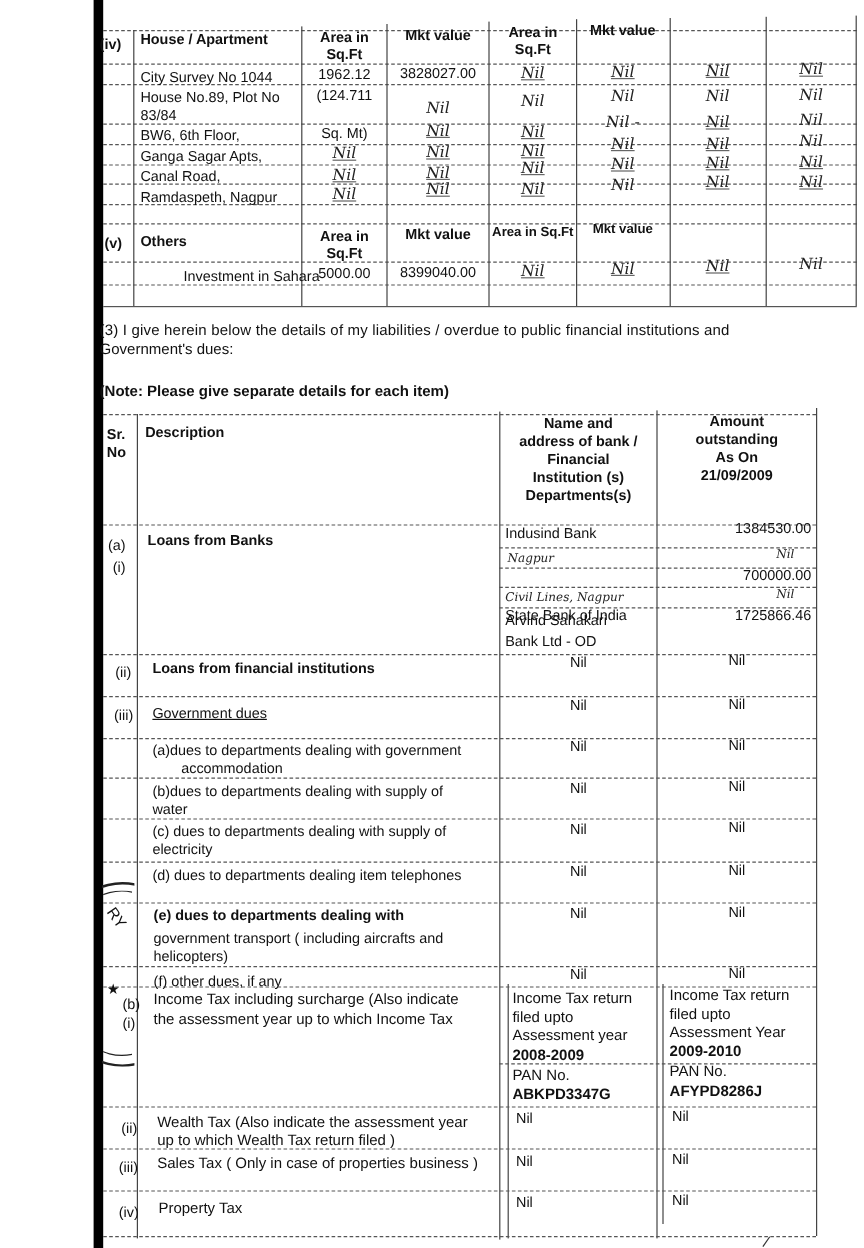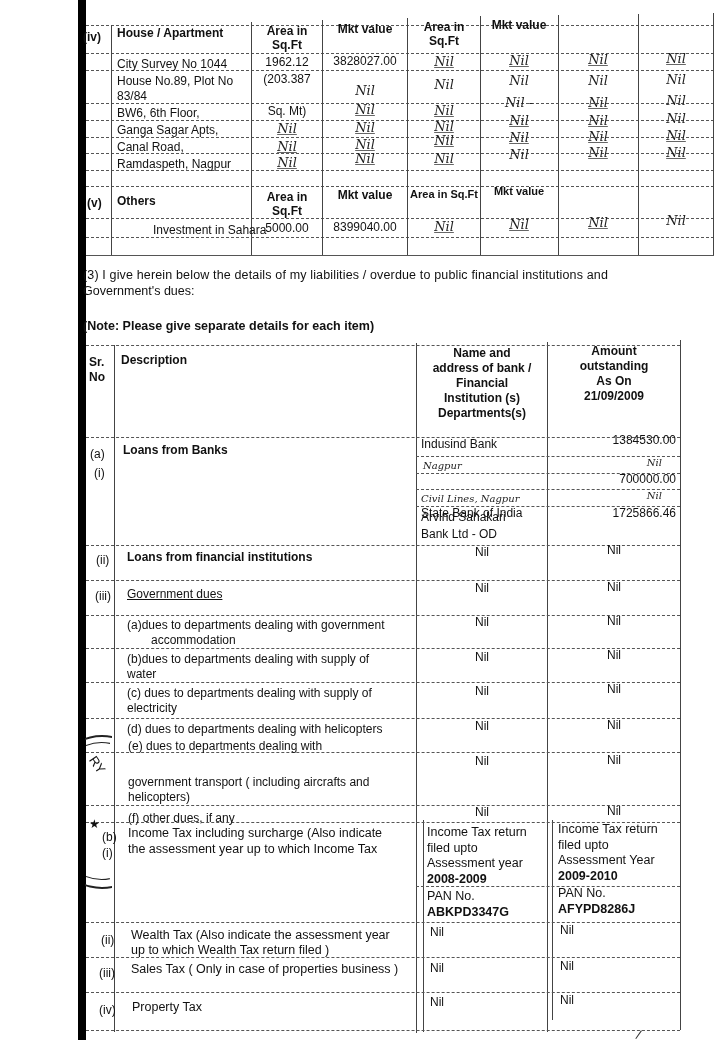--- a/index.html
+++ b/index.html
@@ -57,21 +57,21 @@
   <span class="t" style="left:117px;top:57px;">City Survey No 1044</span>
   <span class="t c" style="left:254px;top:55px;width:66px;">1962.12</span>
   <span class="t c" style="left:324px;top:54px;width:82px;">3828027.00</span>
   <span class="t c hw" style="left:409px;top:55px;width:70px;">Nil</span>
   <span class="t c hw" style="left:482px;top:54px;width:74px;">Nil</span>
   <span class="t c hw" style="left:560px;top:53px;width:76px;">Nil</span>
   <span class="t c hw" style="left:640px;top:52px;width:72px;">Nil</span>
 
   <span class="t" style="left:117px;top:74px;">House No.89, Plot No</span>
   <span class="t" style="left:117px;top:89px;">83/84</span>
-  <span class="t c" style="left:254px;top:72px;width:66px;">(203.387</span>
+  <span class="t c" style="left:254px;top:72px;width:66px;">(124.711</span>
   <span class="t c hw" style="left:324px;top:84px;width:82px;text-decoration:none;">Nil</span>
   <span class="t c hw" style="left:409px;top:78px;width:70px;text-decoration:none;">Nil</span>
   <span class="t c hw" style="left:482px;top:74px;width:74px;text-decoration:none;">Nil</span>
   <span class="t c hw" style="left:560px;top:74px;width:76px;text-decoration:none;">Nil</span>
   <span class="t c hw" style="left:640px;top:73px;width:72px;text-decoration:none;">Nil</span>
 
   <span class="t" style="left:117px;top:106px;">BW6, 6th Floor,</span>
   <span class="t c" style="left:254px;top:104px;width:66px;">Sq. Mt)</span>
   <span class="t c hw" style="left:324px;top:103px;width:82px;">Nil</span>
   <span class="t c hw" style="left:409px;top:104px;width:70px;">Nil</span>
@@ -206,25 +206,25 @@
   <span class="t" style="left:127px;top:652px;">(b)dues to departments dealing with supply of</span>
   <span class="t" style="left:127px;top:667px;">water</span>
   <span class="t c" style="left:418px;top:650px;width:128px;">Nil</span>
   <span class="t c" style="left:549px;top:648px;width:130px;">Nil</span>
 
   <span class="t" style="left:127px;top:686px;">(c) dues to departments dealing with supply of</span>
   <span class="t" style="left:127px;top:701px;">electricity</span>
   <span class="t c" style="left:418px;top:684px;width:128px;">Nil</span>
   <span class="t c" style="left:549px;top:682px;width:130px;">Nil</span>
 
-  <span class="t" style="left:127px;top:722px;">(d) dues to departments dealing with helicopters</span>
+  <span class="t" style="left:127px;top:722px;">(d) dues to departments dealing item telephones</span>
   <span class="t c" style="left:418px;top:719px;width:128px;">Nil</span>
   <span class="t c" style="left:549px;top:718px;width:130px;">Nil</span>
 
-  <span class="t" style="left:128px;top:739px;">(e) dues to departments dealing with</span>
+  <span class="t" style="left:128px;top:756px;font-weight:bold;">(e) dues to departments dealing with</span>
   <span class="t" style="left:128px;top:775px;">government transport  ( including aircrafts and</span>
   <span class="t" style="left:128px;top:790px;">helicopters)</span>
   <span class="t c" style="left:418px;top:754px;width:128px;">Nil</span>
   <span class="t c" style="left:549px;top:753px;width:130px;">Nil</span>
 
   <span class="t" style="left:128px;top:811px;">(f) other dues, if any</span>
   <span class="t c" style="left:418px;top:805px;width:128px;">Nil</span>
   <span class="t c" style="left:549px;top:804px;width:130px;">Nil</span>
 
   <span class="t" style="left:102px;top:830px;">(b)</span>

